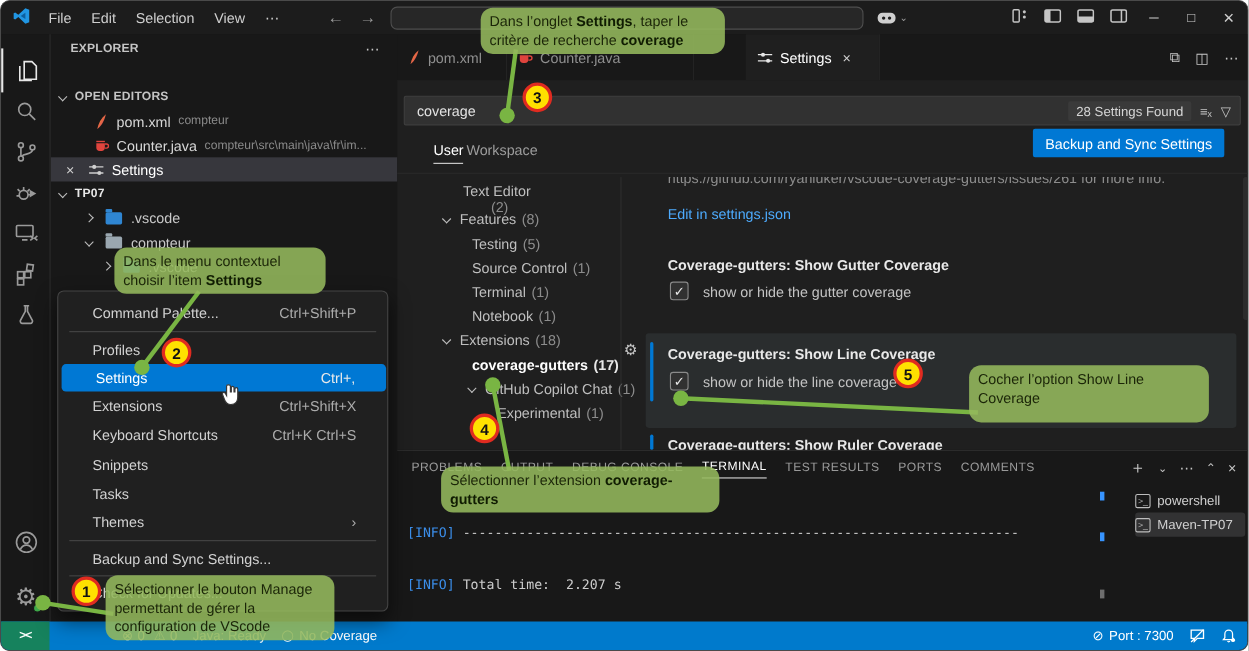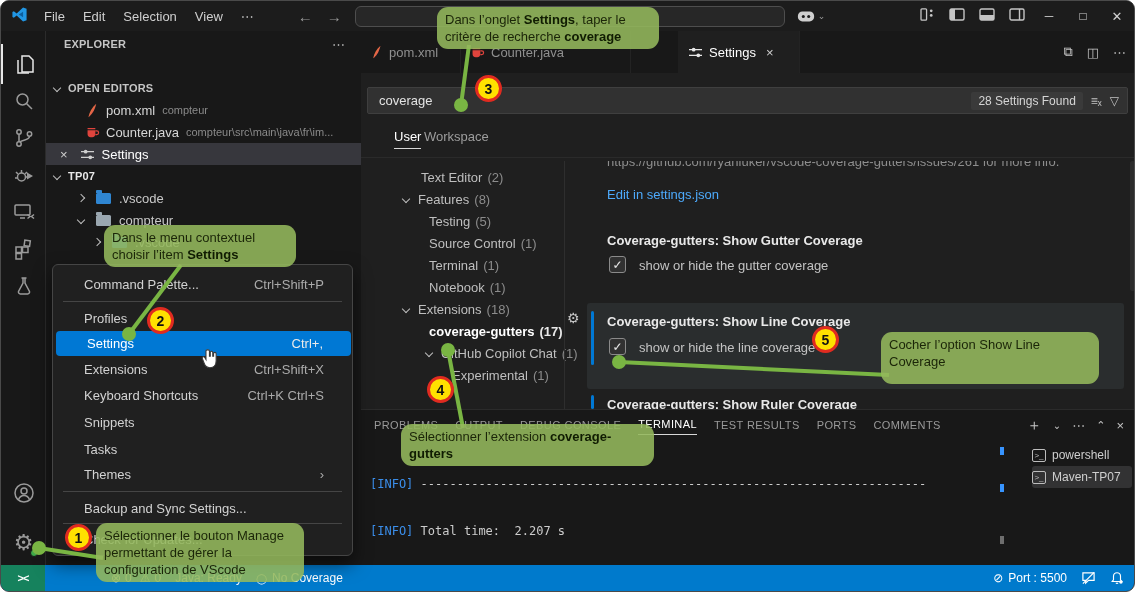--- a/index.html
+++ b/index.html
@@ -325,23 +325,26 @@
     <div id="search-box">
       <span style="margin-left:11px;">coverage</span>
       <span style="margin-left:auto;display:flex;align-items:center;gap:8px;margin-right:8px;">
         <span class="badge">28 Settings Found</span>
         <span style="color:#c5c5c5;font-size:12px;">≡ₓ</span>
         <span style="color:#c5c5c5;font-size:12px;">▽</span>
       </span>
     </div>
     <span class="scope active abs" style="left:33px;top:56px;">User</span>
     <span class="scope abs" style="left:63px;top:56px;">Workspace</span>
+    <div id="sync-btn">
+        <span>Backup and Sync Settings</span>
+      </div>
     <div class="abs" style="left:0;right:0;top:84px;height:1px;background:#2a2a2a;"></div>
 
-    <div class="toc-row" style="left:60px;top:93px;">
+    <div class="toc-row" style="left:60px;top:93px;flex-direction:column;">
         <span>Text Editor</span>
         <span class="toc-count">(2)</span>
       </div>
     <div class="toc-row" style="left:42px;top:115px;">
         <span class="chev down" style="margin-right:9px;"></span>
         <span>Features</span>
         <span class="toc-count">(8)</span>
       </div>
     <div class="toc-row" style="left:68px;top:137px;">
         <span>Testing</span>
@@ -461,21 +464,21 @@
     <div class="sb-item ghost">
         <span>Java: Ready</span>
       </div>
     <div class="sb-item">
       <span style="font-size:10px;margin-right:5px;">◯</span>
       <span>No Coverage</span>
     </div>
     <div style="margin-left:auto;display:flex;align-items:center;">
       <div class="sb-item">
         <span style="margin-right:5px;">⊘</span>
-        <span>Port : 5500</span>
+        <span>Port : 7300</span>
       </div>
       <div class="sb-item">
         <svg width="15" height="14" viewBox="0 0 16 15">
             <path d="M2 2h12v8H8l-3 3v-3H2z" fill="none" stroke="#fff" stroke-width="1.3"></path>
             <line x1="2" y1="13.5" x2="14" y2="1.5" stroke="#fff" stroke-width="1.3"></line>
           </svg>
       </div>
       <div class="sb-item" style="margin-right:10px;">
         <svg width="14" height="14" viewBox="0 0 16 16">
             <path d="M8 2a4 4 0 0 0-4 4v4l-1.5 2h11L12 10V6a4 4 0 0 0-4-4z" fill="none" stroke="#fff" stroke-width="1.3"></path>

